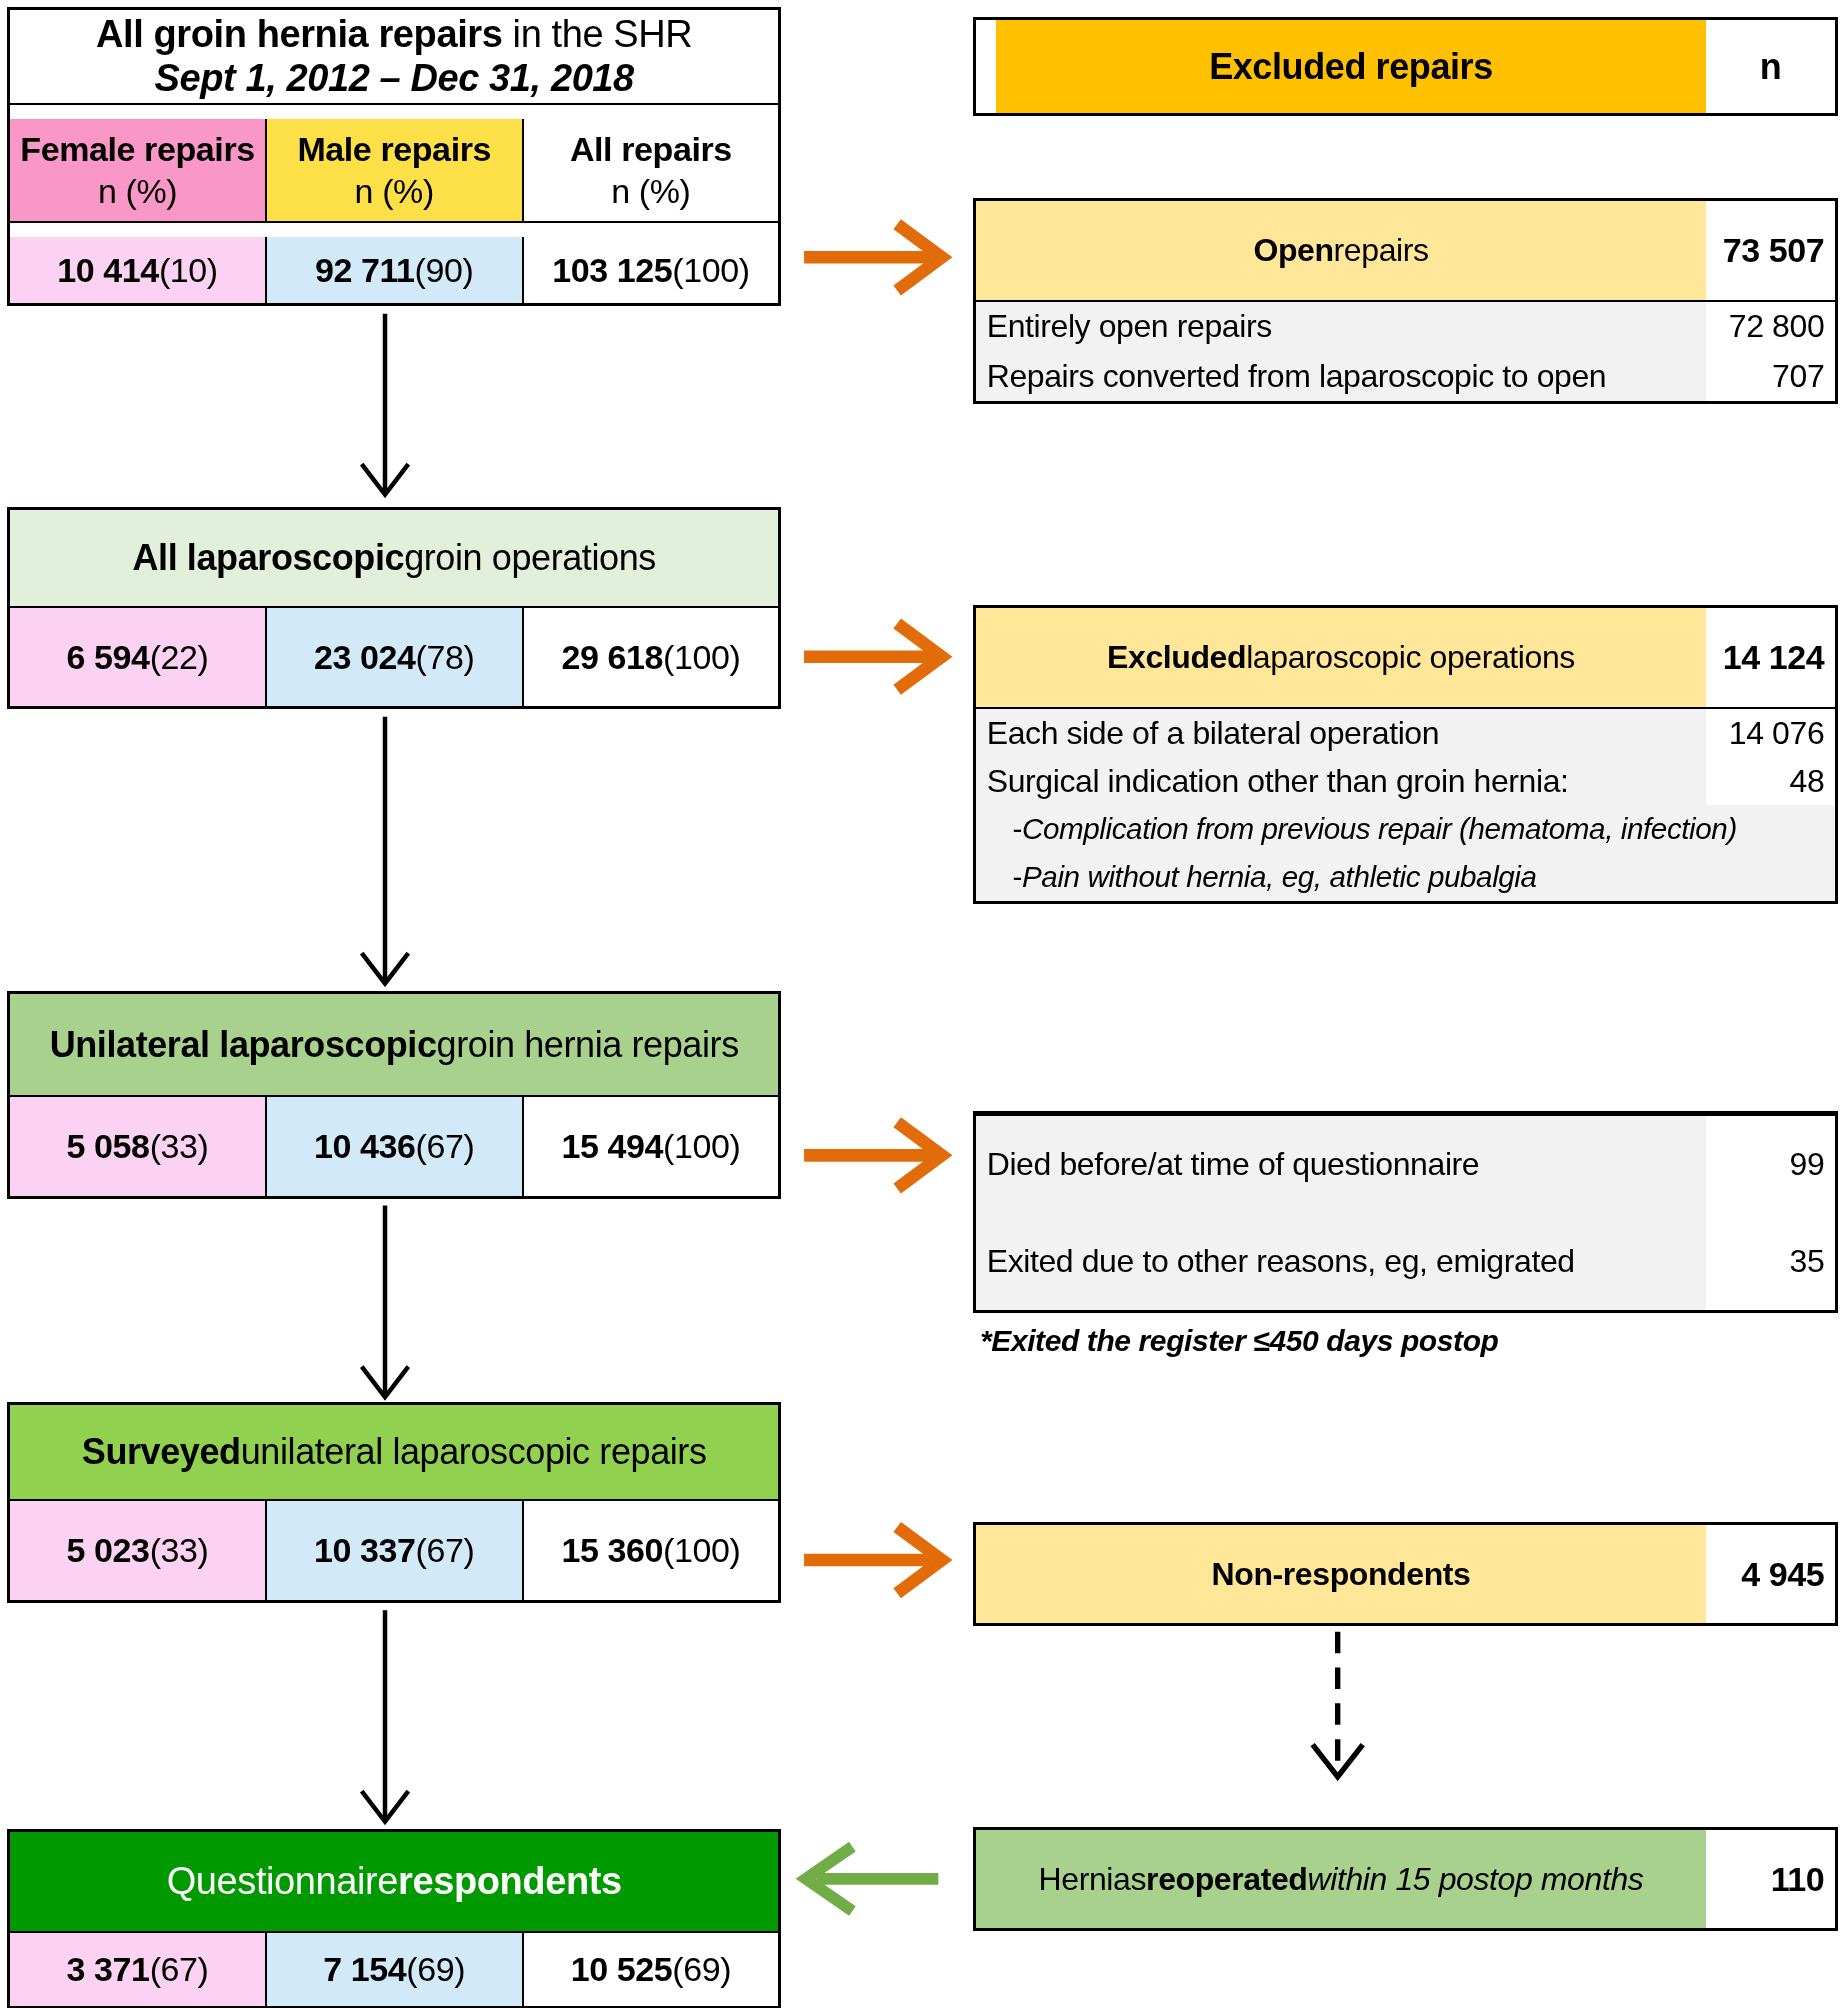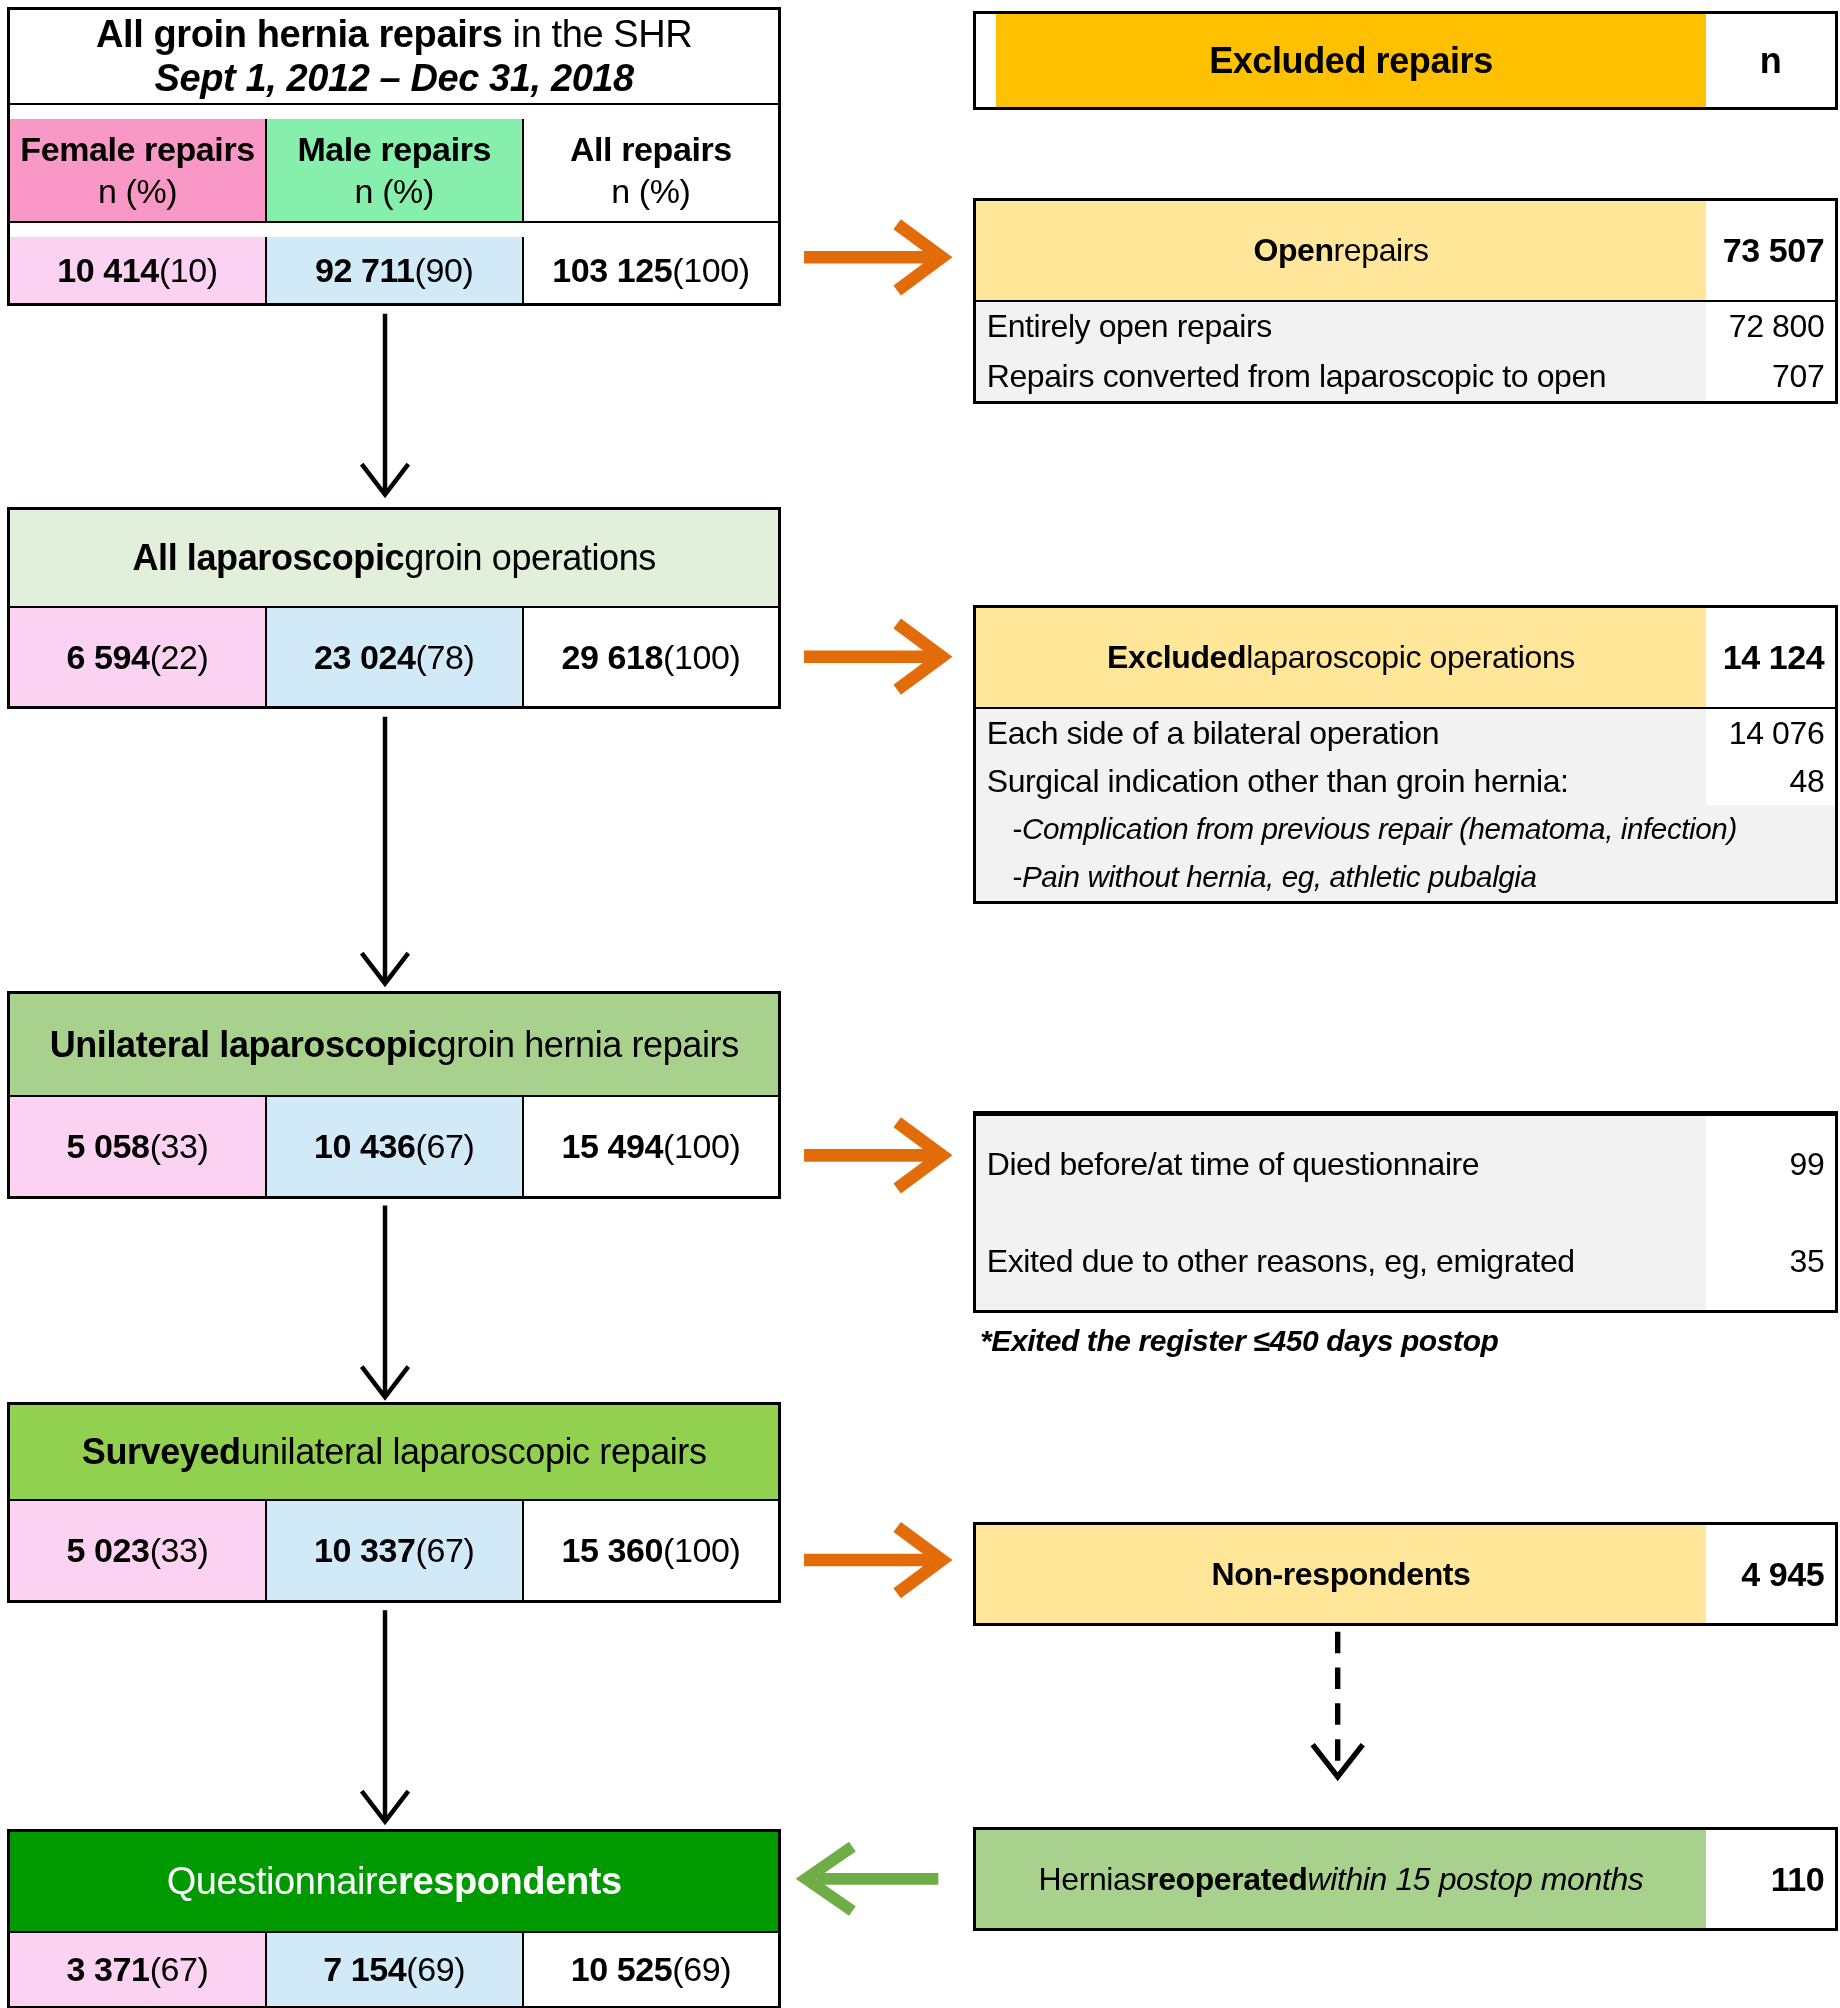--- a/index.html
+++ b/index.html
@@ -15,21 +15,21 @@
 
   
   .t1-title{height:93px;border-bottom:2.7px solid #000;display:flex;flex-direction:column;
     align-items:center;justify-content:center;font-size:38px;line-height:1.15;background:#fff;}
   .t1-heads{height:102px;border-bottom:2.7px solid #000;display:flex;}
   .t1-heads .cell{flex:1;display:flex;flex-direction:column;align-items:center;justify-content:center;
     font-size:34px;line-height:1.25;}
   .cell + .cell{border-left:2.7px solid #000;}
   .vals{display:flex;flex:1;}
   .vals .cell{flex:1;display:flex;align-items:center;justify-content:center;font-size:34px;}
-  .pinkH{background:#F998C7;} .blueH{background:#86efac;} .whiteH{background:#fff;}
+  .pinkH{background:#F998C7;} .blueH{background:#fde047;} .whiteH{background:#fff;}
   .pinkL{background:#FCD2F2;} .blueL{background:#D2EAF8;} .whiteL{background:#fff;}
 
   .flowbox{display:flex;flex-direction:column;}
   .fhead{display:flex;align-items:center;justify-content:center;border-bottom:2.7px solid #000;
     font-size:36px;}
   .fvals{flex:1;}
 
   
   .rhead{display:flex;flex:0 0 auto;border-radius:29px;}
   .rlabel{flex:1;display:flex;align-items:center;justify-content:center;font-size:32px;}
@@ -212,21 +212,21 @@
           <span class="b">7 154</span>
           <span> (69)</span>
         </div>
       <div class="cell whiteL">
           <span class="b">10 525</span>
           <span> (69)</span>
         </div>
     </div>
   </div>
 
-  <div class="box rboxpos" style="top:11px;height:99px;display:flex;padding-left:20px;">
+  <div class="box rboxpos" style="top:17px;height:99px;display:flex;padding-left:20px;">
     <div class="rlabel gold b" style="font-size:36px;">Excluded repairs</div>
     <div class="rn" style="justify-content:center;padding-right:0;font-size:36px;">n</div>
   </div>
 
   <div class="box rboxpos" style="top:198px;height:206px;display:flex;flex-direction:column;">
     <div class="rhead" style="height:99px;">
       <div class="rlabel yellow">
           <span class="b">Open</span>
           <span> repairs</span>
         </div>

